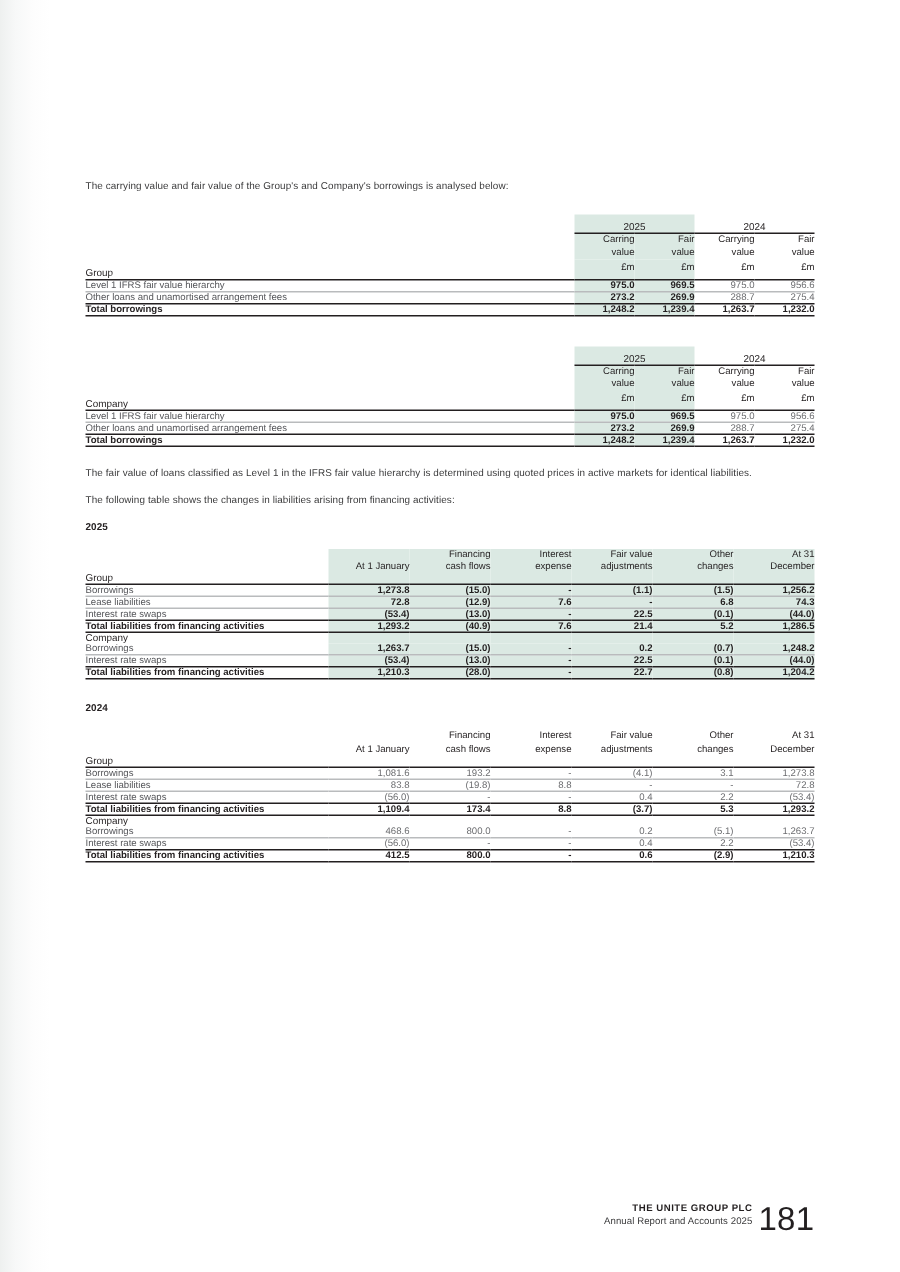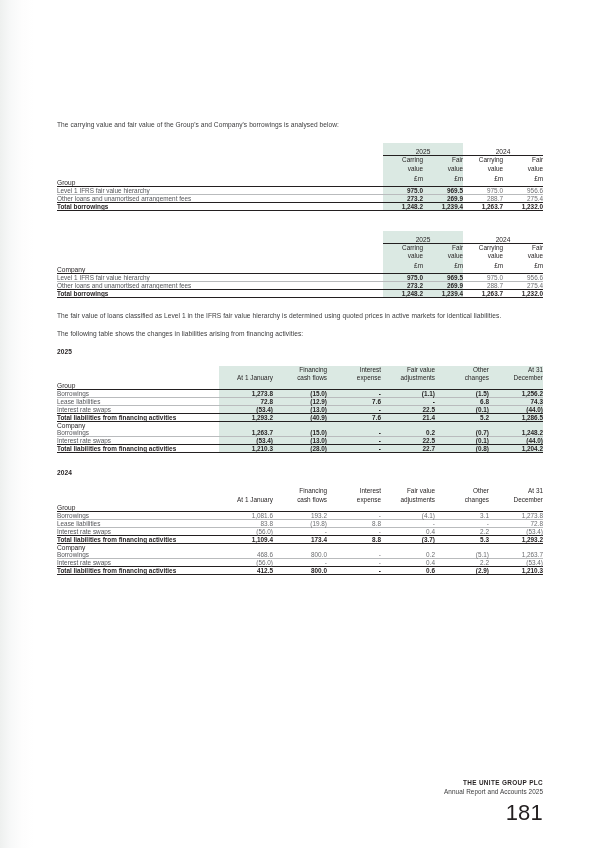--- a/index.html
+++ b/index.html
@@ -124,23 +124,22 @@
   .rule-thin td { border-top: 0.5px solid #b9bbbd; }
   .rule-bottom td { border-bottom: 0.9px solid #231f20; }
   .rule-head-bottom td { border-bottom: 0.9px solid #231f20; }
 
   
   .footer {
     position: absolute;
     right: 57px;
     bottom: 28px;
     display: flex;
-    align-items: flex-end;
+    align-items: center;
     gap: 4px;
-    flex-direction: column;
   }
   .footer-text { text-align: right; }
   .footer-line1 {
     font-size: 6.4px;
     font-weight: bold;
     letter-spacing: 0.055em;
     color: #231f20;
     line-height: 9px;
   }
   .footer-line2 {

